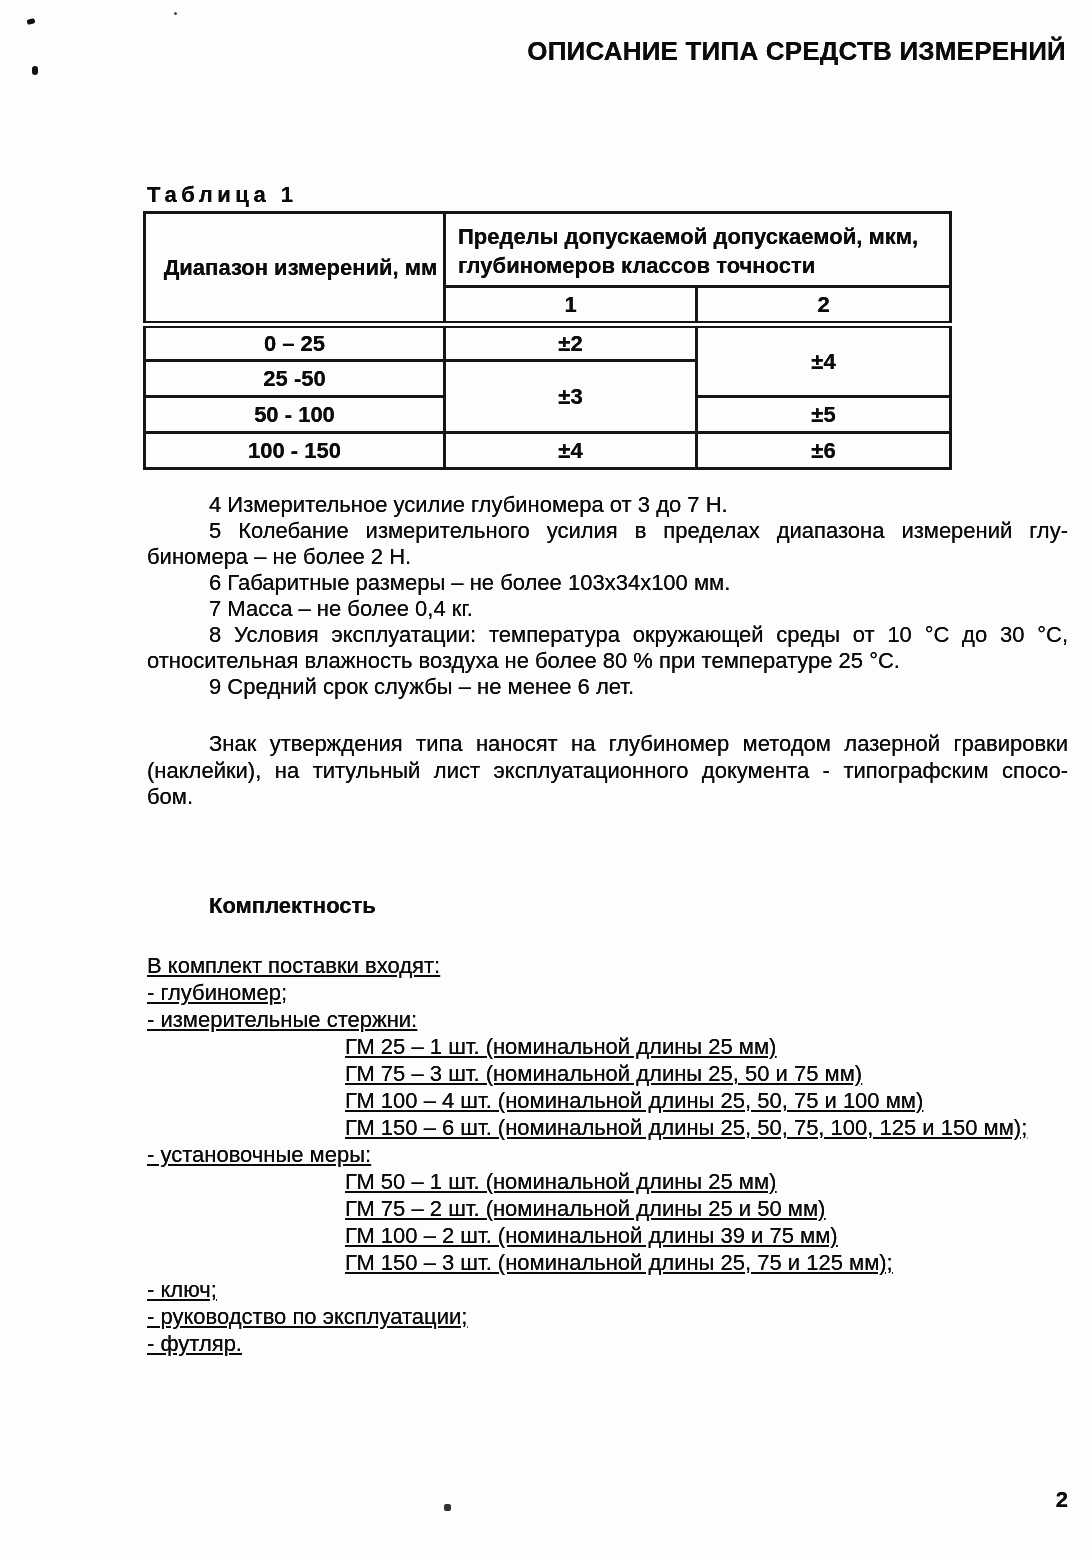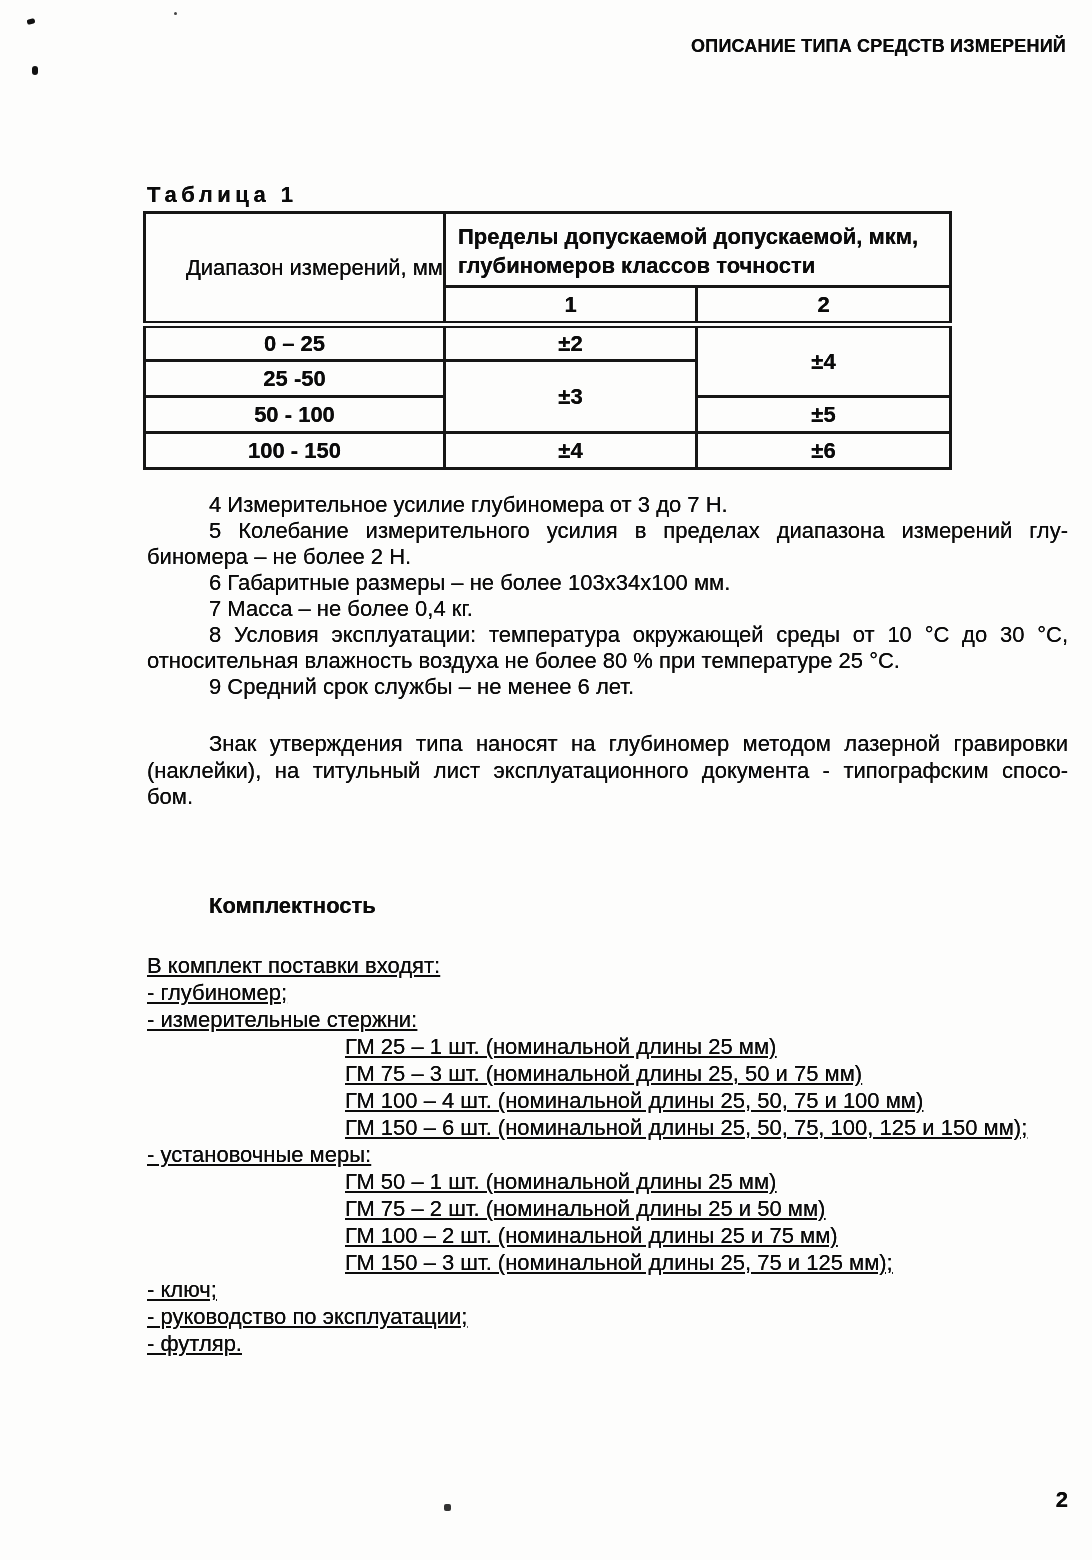--- a/index.html
+++ b/index.html
@@ -16,42 +16,42 @@
   }
   
   .speck { position: absolute; background: #111; border-radius: 2px; }
   .speck.s1 { left: 27px; top: 19px; width: 8px; height: 5px; transform: rotate(-15deg); }
   .speck.s2 { left: 32px; top: 66px; width: 6px; height: 9px; border-radius: 3px; }
   .speck.s3 { left: 174px; top: 12px; width: 3px; height: 3px; background:#444; }
   .speck.s4 { left: 444px; top: 1504px; width: 7px; height: 7px; background:#333; }
 
   .doc-header {
     position: absolute; top: 36px; right: 26px;
-    font-weight: 700; font-size: 18px; letter-spacing: 0.2px;
+    font-weight: 700; font-size: 26px; letter-spacing: 0.2px;
   }
 
   .caption {
     position: absolute; left: 147px; top: 182px;
     font-weight: 700; letter-spacing: 4.5px;
   }
 
   table.tol {
     position: absolute; left: 143px; top: 211px;
     border-collapse: collapse; table-layout: fixed;
     width: 806px;
     border: 3px solid #161616;
     font-weight: 700;
   }
   table.tol td {
     border: 3px solid #161616;
     text-align: center; vertical-align: middle;
     padding: 0;
   }
   table.tol td.h-range {
-    text-align: right; padding-left: 12px; font-weight: 400;
+    text-align: center; padding-left: 12px; font-weight: 700;
     border-bottom: 7px double #161616;
     margin-left: 19px;
   }
   table.tol td.h-limits {
     text-align: left; padding: 6px 8px 4px 12px; line-height: 29px;
   }
   table.tol tr.subhead td { border-bottom: 7px double #161616; }
   tr.h-main { height: 74px; }
   tr.subhead { height: 38px; }
   tr.b { height: 36px; }
@@ -156,21 +156,21 @@
       <div class="ln">В комплект поставки входят:</div>
       <div class="ln">- глубиномер;</div>
       <div class="ln">- измерительные стержни:</div>
       <div class="ln sub">ГМ 25 – 1 шт. (номинальной длины 25 мм)</div>
       <div class="ln sub">ГМ 75 – 3 шт. (номинальной длины 25, 50 и 75 мм)</div>
       <div class="ln sub">ГМ 100 – 4 шт. (номинальной длины 25, 50, 75 и 100 мм)</div>
       <div class="ln sub">ГМ 150 – 6 шт. (номинальной длины 25, 50, 75, 100, 125 и 150 мм);</div>
       <div class="ln">- установочные меры:</div>
       <div class="ln sub">ГМ 50 – 1 шт. (номинальной длины 25 мм)</div>
       <div class="ln sub">ГМ 75 – 2 шт. (номинальной длины 25 и 50 мм)</div>
-      <div class="ln sub">ГМ 100 – 2 шт. (номинальной длины 25 и 75 мм)</div>
+      <div class="ln sub">ГМ 100 – 2 шт. (номинальной длины 39 и 75 мм)</div>
       <div class="ln sub">ГМ 150 – 3 шт. (номинальной длины 25, 75 и 125 мм);</div>
       <div class="ln">- ключ;</div>
       <div class="ln">- руководство по эксплуатации;</div>
       <div class="ln">- футляр.</div>
     </div>
   </div>
 
   <div class="page-num">2</div>
 
 </div>

